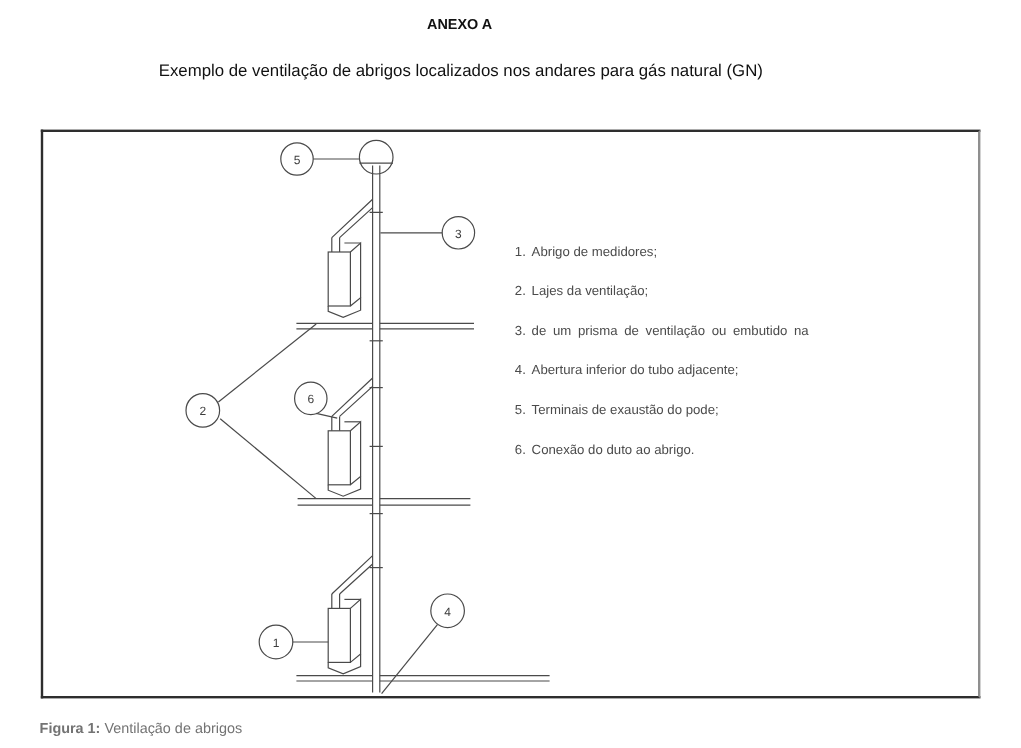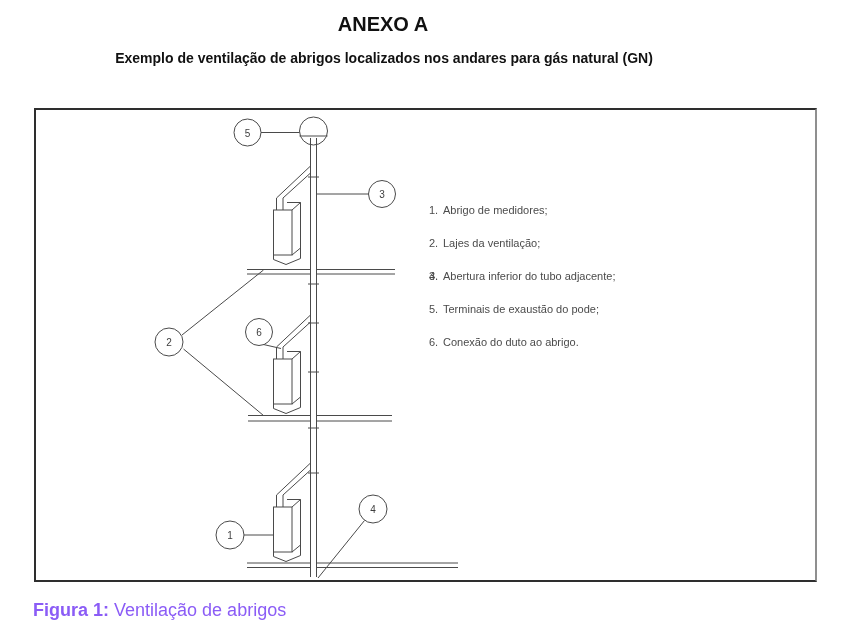--- a/index.html
+++ b/index.html
@@ -3,25 +3,25 @@
 <meta charset="utf-8">
 <style>
   html,body{margin:0;padding:0;}
   body{
     width:851px;height:623px;position:relative;background:#ffffff;
     font-family:"Liberation Sans","DejaVu Sans",sans-serif;
     overflow:hidden;
   }
   .page-title{
     position:absolute;left:383px;top:13px;transform:translateX(-50%);
-    font-size:20px;font-weight:bold;color:#111;white-space:nowrap;
+    font-size:12px;font-weight:bold;color:#111;white-space:nowrap;
   }
   .page-subtitle{
     position:absolute;left:384px;top:50px;transform:translateX(-50%);
-    font-size:14px;font-weight:bold;color:#111;white-space:nowrap;
+    font-size:14px;font-weight:normal;color:#111;white-space:nowrap;
   }
   .figure-box{
     position:absolute;left:34px;top:108px;width:783px;height:474px;
     border:2px solid #2e2e2e;border-right-color:#8f8f8f;
     box-sizing:border-box;background:#fff;
   }
   .diagram-svg{position:absolute;left:0;top:0;width:779px;height:470px;}
   .diagram-svg line,.diagram-svg path,.diagram-svg rect,.diagram-svg circle{
     stroke:#4a4a4a;stroke-width:1;fill:none;
   }
@@ -30,21 +30,21 @@
     font-size:10px;fill:#3d3d3d;stroke:none;text-anchor:middle;
   }
   .legend{
     position:absolute;left:393px;top:92px;width:330px;
     font-size:11px;line-height:17px;color:#4b4b4b;
   }
   .legend-item{position:relative;padding-left:14px;margin-bottom:16px;}
   .legend-num{position:absolute;left:0;top:0;}
   .legend-item.wide .legend-line{word-spacing:2.5px;}
   .caption{
-    position:absolute;left:33px;top:600px;font-size:18px;color:#8b5cf6;
+    position:absolute;left:33px;top:600px;font-size:12px;color:#737373;
   }
   .caption .cap-label{font-weight:bold;}
 </style>
 </head>
 <body>
 
 <div class="page-title">ANEXO A</div>
 <div class="page-subtitle">Exemplo de ventilação de abrigos localizados nos andares para gás natural (GN)</div>
 
 <div class="figure-box">
@@ -155,20 +155,21 @@
     <div class="legend-item">
       <span class="legend-num">1.</span>
       <div class="legend-line">Abrigo de medidores;</div>
     </div>
     <div class="legend-item">
       <span class="legend-num">2.</span>
       <div class="legend-line">Lajes da ventilação;</div>
     </div>
     <div class="legend-item wide">
       <span class="legend-num">3.</span>
+      <div class="legend-line">de um prisma de ventilação ou embutido na</div>
     </div>
     <div class="legend-item">
       <span class="legend-num">4.</span>
       <div class="legend-line">Abertura inferior do tubo adjacente;</div>
     </div>
     <div class="legend-item">
       <span class="legend-num">5.</span>
       <div class="legend-line">Terminais de exaustão do pode;</div>
     </div>
     <div class="legend-item">

